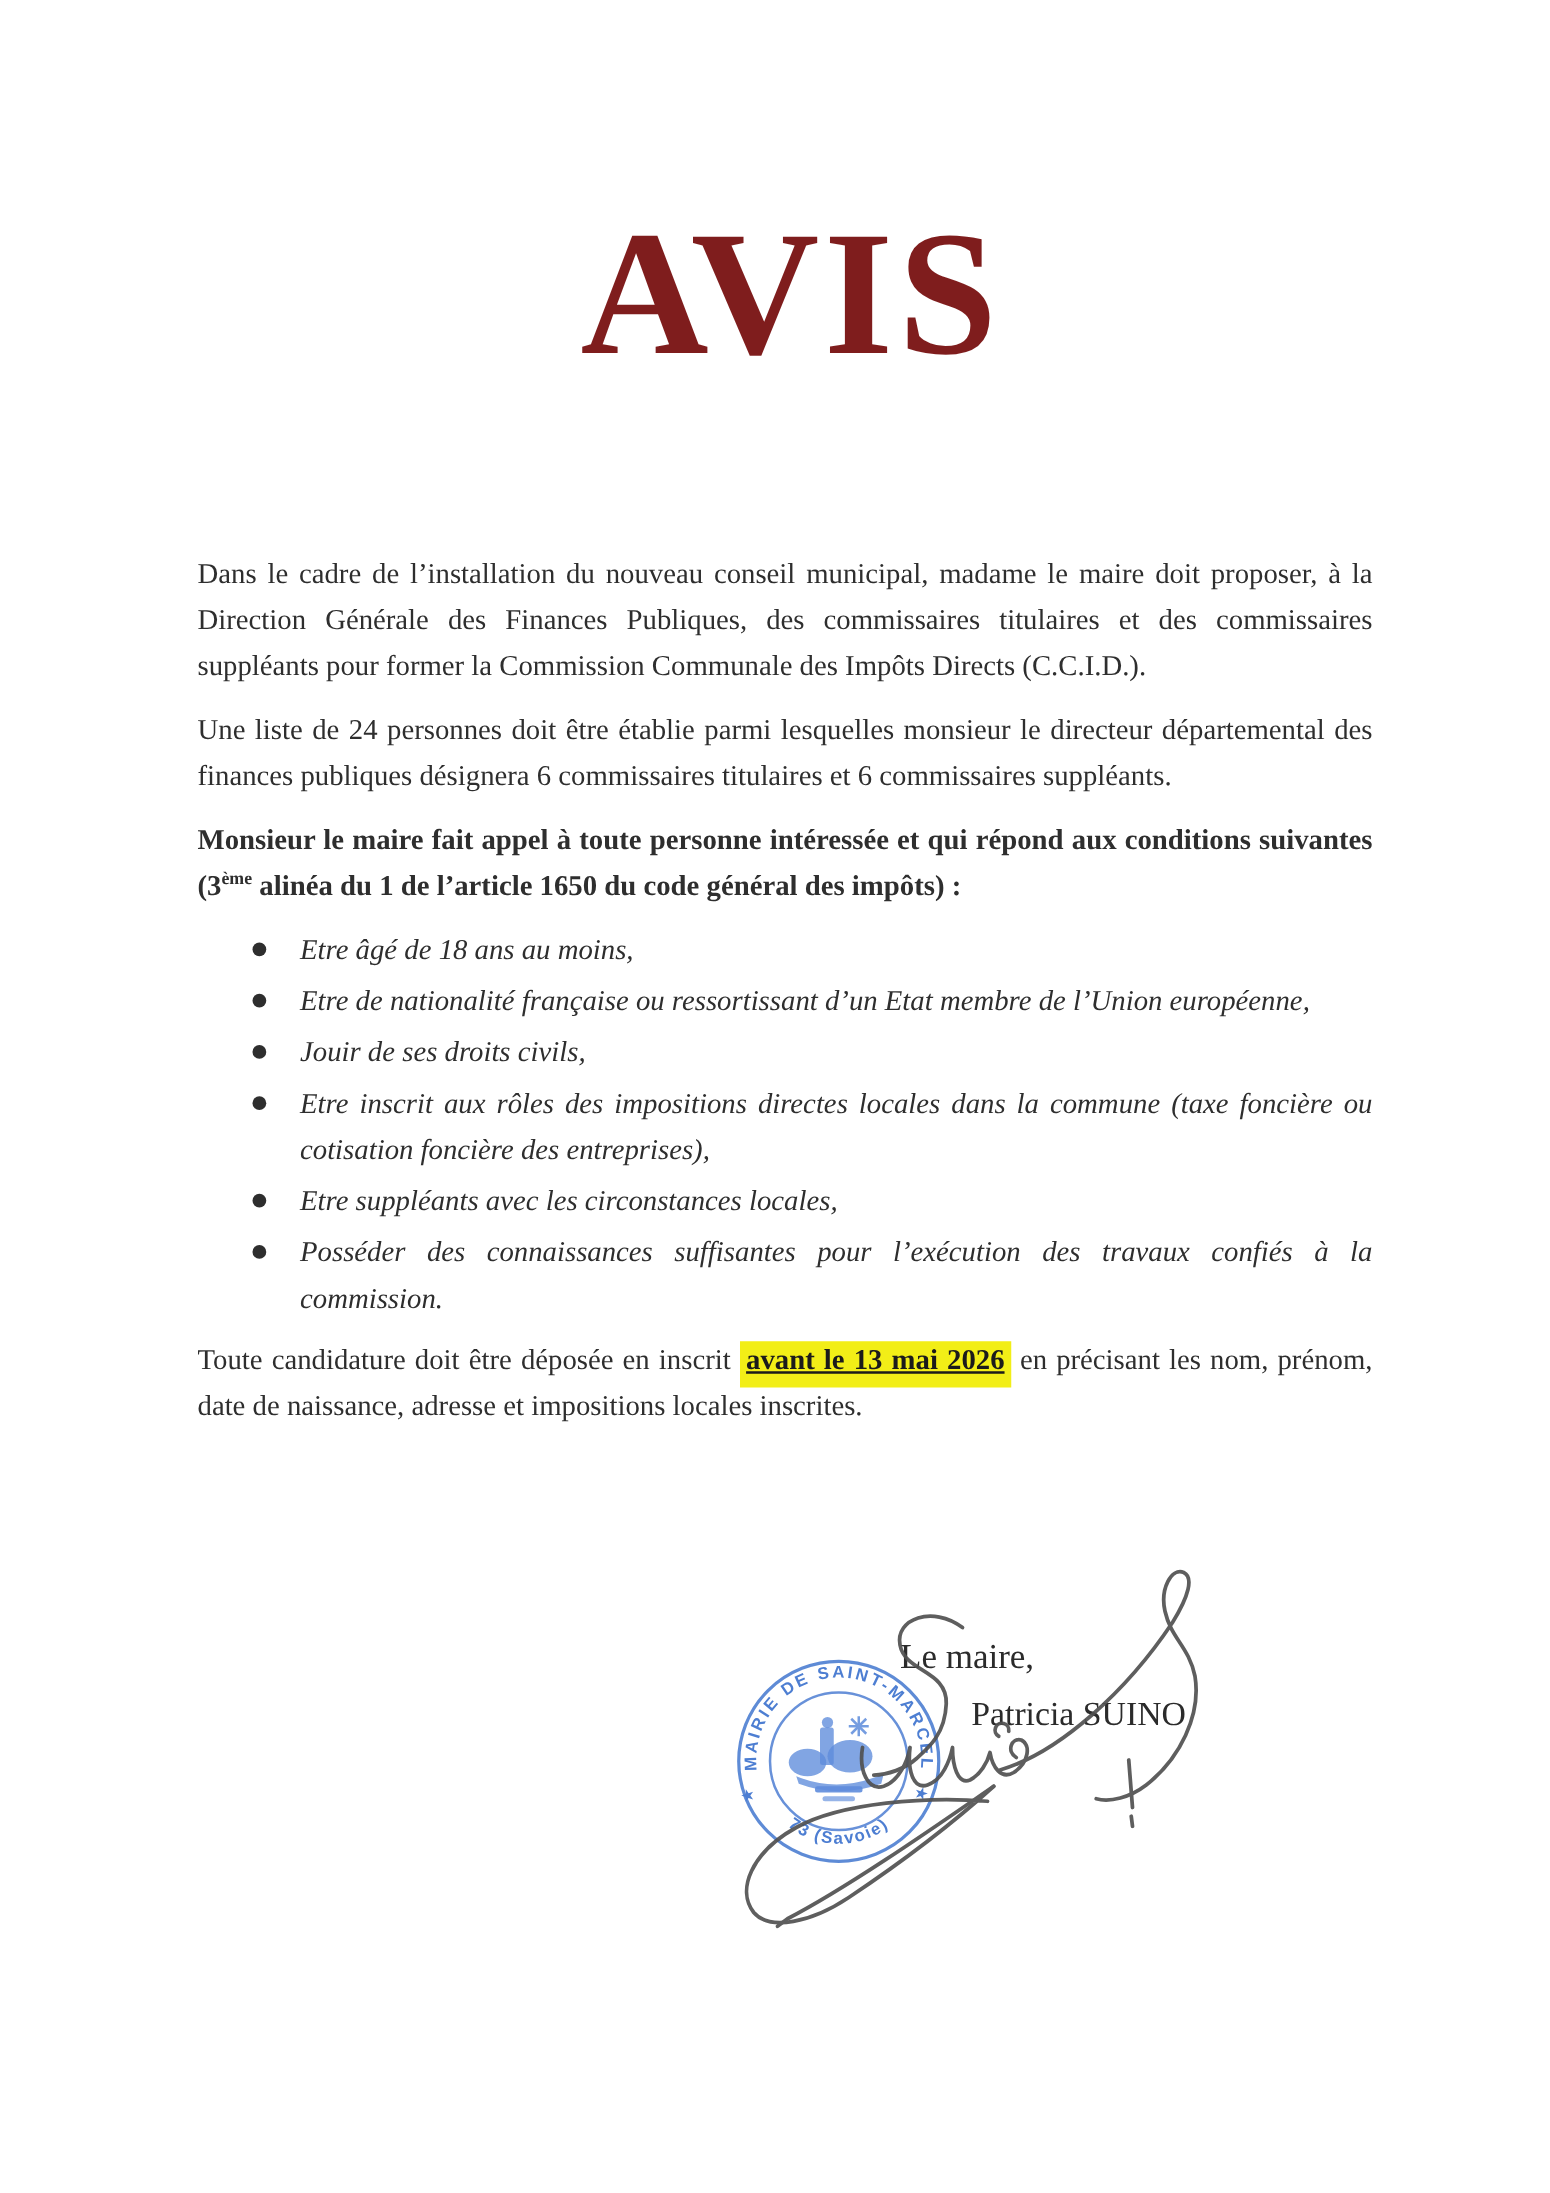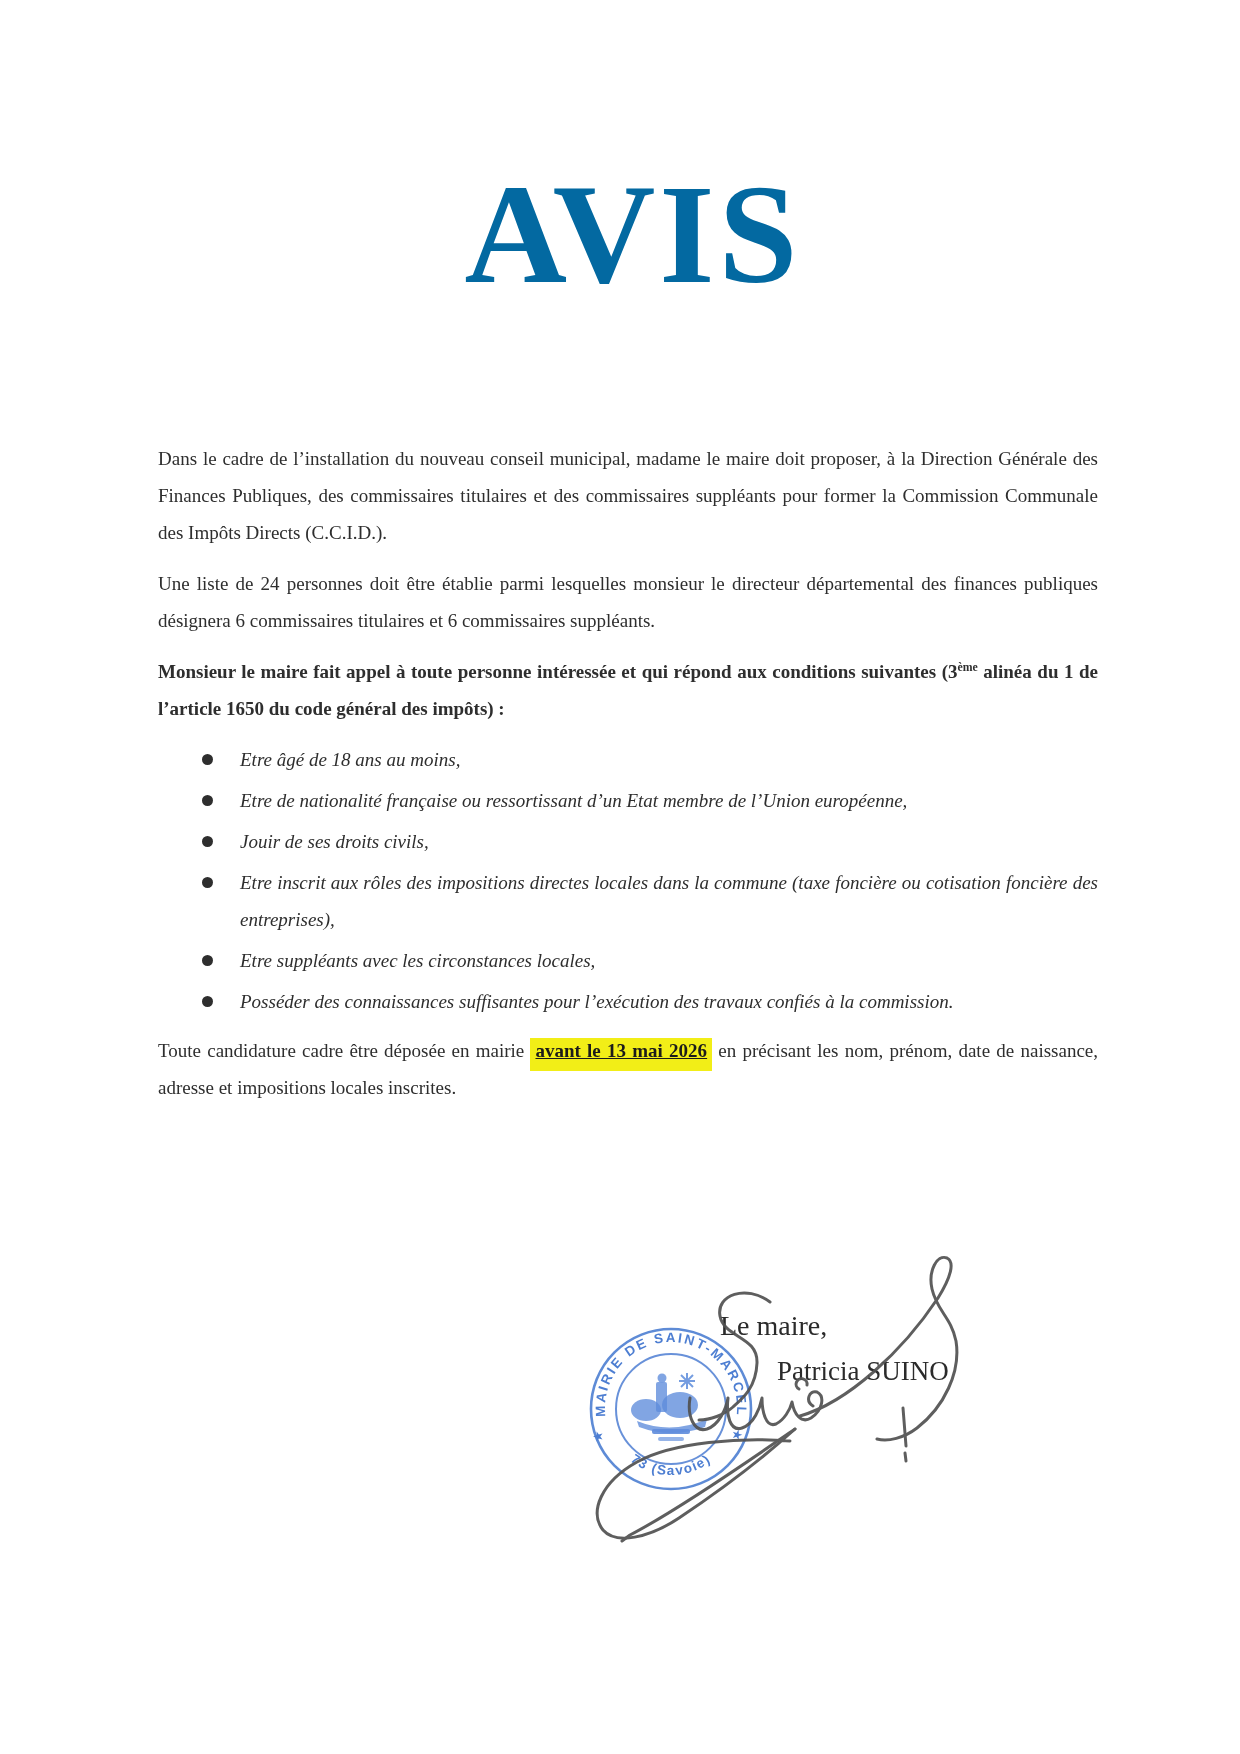--- a/index.html
+++ b/index.html
@@ -12,26 +12,26 @@
     overflow:hidden;
   }
   .doc-title{
     padding-top:163px;
     text-align:center;
     text-indent:26px;
     font-size:142px;
     line-height:1.0;
     font-weight:bold;
     letter-spacing:4px;
-    color:#0369a1;
+    color:#7f1d1d;
   }
   .content{
     position:absolute;
     left:158px;top:440px;width:940px;
-    font-size:19px;
+    font-size:23px;
     line-height:37px;
     text-align:justify;
   }
   .content p{margin:0 0 14px 0;}
   .content p.tight{margin-bottom:13px;font-weight:bold;}
   sup.ord{font-size:0.62em;vertical-align:super;line-height:0;}
   ul.conditions{
     list-style:none;
     margin:14px 0 12px 0;
     padding:0;
@@ -88,21 +88,21 @@
 
     <ul class="conditions">
       <li><span class="dot"></span><span>Etre âgé de 18 ans au moins,</span></li>
       <li><span class="dot"></span><span>Etre de nationalité française ou ressortissant d’un Etat membre de l’Union européenne,</span></li>
       <li><span class="dot"></span><span>Jouir de ses droits civils,</span></li>
       <li><span class="dot"></span><span>Etre inscrit aux rôles des impositions directes locales dans la commune (taxe foncière ou cotisation foncière des entreprises),</span></li>
       <li><span class="dot"></span><span>Etre suppléants avec les circonstances locales,</span></li>
       <li><span class="dot"></span><span>Posséder des connaissances suffisantes pour l’exécution des travaux confiés à la commission.</span></li>
     </ul>
 
-    <p class="closing"><span>Toute candidature cadre être déposée en mairie </span><span class="hl" style="background:#f2ee17">avant le 13 mai 2026</span><span> en précisant les nom, prénom, date de naissance, adresse et impositions locales inscrites.</span></p>
+    <p class="closing"><span>Toute candidature doit être déposée en inscrit </span><span class="hl" style="background:#f2ee17">avant le 13 mai 2026</span><span> en précisant les nom, prénom, date de naissance, adresse et impositions locales inscrites.</span></p>
 
   </div>
 
   <div class="sig-role">Le maire,</div>
   <div class="sig-name">Patricia SUINO</div>
 
   <svg class="stamp-svg" width="166" height="166" viewBox="-83 -83 166 166">
     <defs>
       <path id="arcTop" d="M -63.5,17 A 66,66 0 1 1 63.5,17" fill="none"></path>
       <path id="arcBottom" d="M -54,38 A 66,66 0 0 0 54,38" fill="none"></path>

